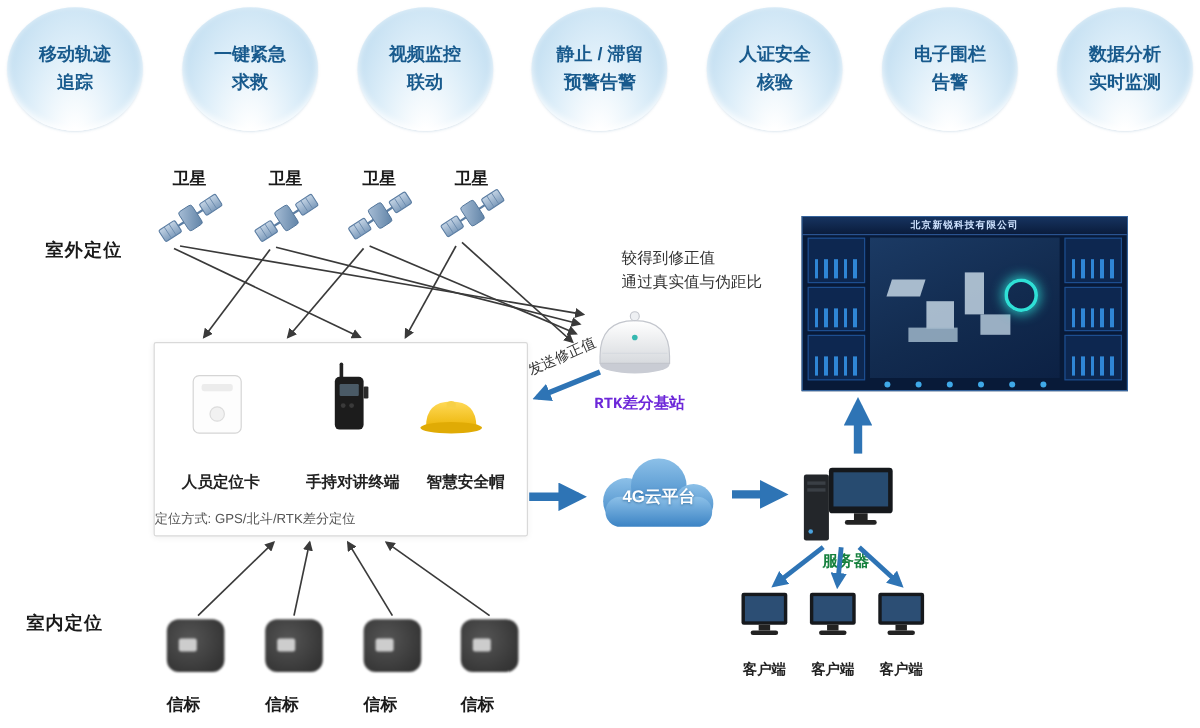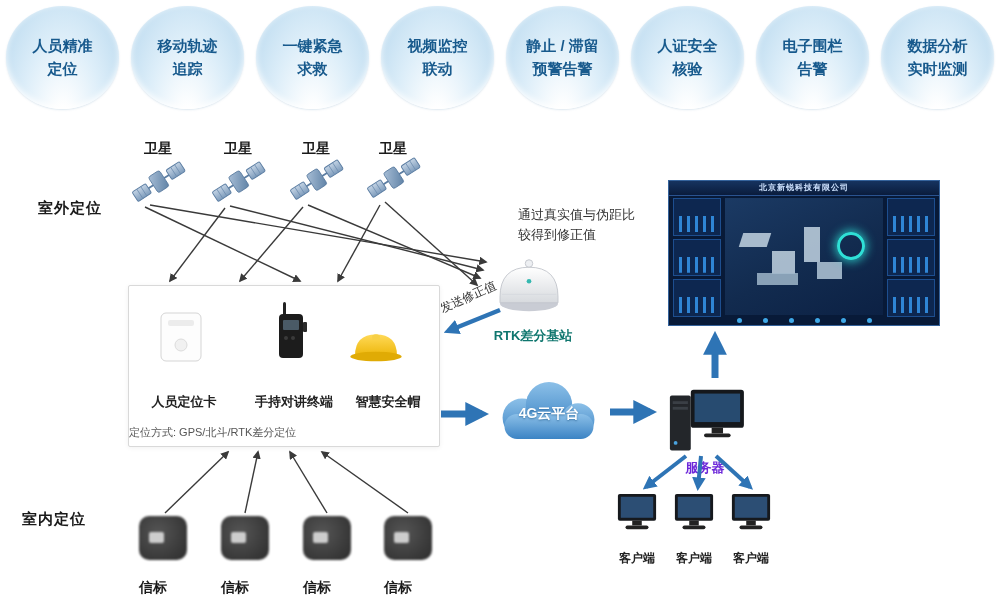--- a/index.html
+++ b/index.html
@@ -17,22 +17,22 @@
   .badge span{display:block;}
 
   
   .sec-label{position:absolute;font-weight:700;font-size:15px;color:#1a1a1a;letter-spacing:1px;}
   .sat-label{position:absolute;font-weight:700;font-size:14px;color:#1a1a1a;}
   .dev-label{position:absolute;font-weight:700;font-size:13px;color:#222;text-align:center;}
   .mode-text{position:absolute;font-size:11px;color:#555;}
   .small-note{position:absolute;font-size:13px;color:#333;line-height:1.55;}
   .small-note span{display:block;}
   .send-label{position:absolute;font-size:12px;color:#333;transform:rotate(-24deg);transform-origin:left center;white-space:nowrap;}
-  .rtk-label{position:absolute;font-weight:700;font-size:13px;color:#0f766e;text-align:center;width:110px;}
-  .node-label{position:absolute;font-weight:700;font-size:13px;color:#6d28d9;text-align:center;}
+  .rtk-label{position:absolute;font-weight:700;font-size:13px;color:#6d28d9;text-align:center;width:110px;font-family:Liberation Mono, monospace;}
+  .node-label{position:absolute;font-weight:700;font-size:13px;color:#15803d;text-align:center;}
   .client-label{position:absolute;font-weight:700;font-size:12px;color:#222;text-align:center;width:46px;}
   .beacon-label{position:absolute;font-weight:700;font-size:14px;color:#1a1a1a;text-align:left;width:48px;}
 
   
   .device-box{position:absolute;left:128px;top:285px;width:310px;height:160px;background:#fff;
               border:1px solid #d9d9d9;border-radius:2px;box-shadow:0 1px 5px rgba(0,0,0,.06);z-index:1;}
   .abs{position:absolute;}
 
   
   .beacon{position:absolute;width:48px;height:44px;border-radius:10px;
@@ -97,24 +97,20 @@
         </linearGradient>
       <linearGradient id="helmG" x1="0" y1="0" x2="0" y2="1">
           <stop offset="0" stop-color="#ffd957"></stop>
           <stop offset="1" stop-color="#edb70c"></stop>
         </linearGradient>
     </defs>
   </svg>
 
   <div class="badges">
     <div class="badge">
-        <span>人员精准</span>
-        <span>定位</span>
-      </div>
-    <div class="badge">
         <span>移动轨迹</span>
         <span>追踪</span>
       </div>
     <div class="badge">
         <span>一键紧急</span>
         <span>求救</span>
       </div>
     <div class="badge">
         <span>视频监控</span>
         <span>联动</span>
@@ -180,22 +176,22 @@
         <rect x="2" y="17.5" width="17" height="12" rx="1.5" fill="url(#satPanel)" stroke="#5b7da2"></rect>
         <rect x="45" y="17.5" width="17" height="12" rx="1.5" fill="url(#satPanel)" stroke="#5b7da2"></rect>
         <path d="M8,17.5 V29.5 M13,17.5 V29.5 M51,17.5 V29.5 M56,17.5 V29.5" stroke="#6c8cae" stroke-width="0.8"></path>
         <line x1="19" y1="23.5" x2="25" y2="23.5" stroke="#5b7da2" stroke-width="2"></line>
         <line x1="39" y1="23.5" x2="45" y2="23.5" stroke="#5b7da2" stroke-width="2"></line>
         <rect x="25" y="13.5" width="14" height="20" rx="2.5" fill="url(#satBody)" stroke="#51749a" stroke-width="0.8"></rect>
       </g>
     </svg>
 
   <div class="small-note" style="left:518px;top:205px;width:140px;">
+    <span>较得到修正值</span>
     <span>通过真实值与伪距比</span>
-    <span>较得到修正值</span>
   </div>
 
   <svg class="icon" style="left:496px;top:256px;" viewBox="0 0 70 62" width="66" height="58">
     <ellipse cx="35" cy="51" rx="31" ry="8" fill="#c9ccd4"></ellipse>
     <path d="M4,50 L4,44 Q4,12 35,12 Q66,12 66,44 L66,50 Z" fill="url(#domeG)" stroke="#c3c6cd"></path>
     <line x1="6" y1="41" x2="64" y2="41" stroke="#d5d8de"></line>
     <circle cx="35" cy="8" r="4" fill="#eef0f3" stroke="#c3c6cd"></circle>
     <circle cx="35" cy="27" r="2.5" fill="#35b8b0"></circle>
   </svg>
   <div class="rtk-label" style="left:478px;top:327px;">RTK差分基站</div>

